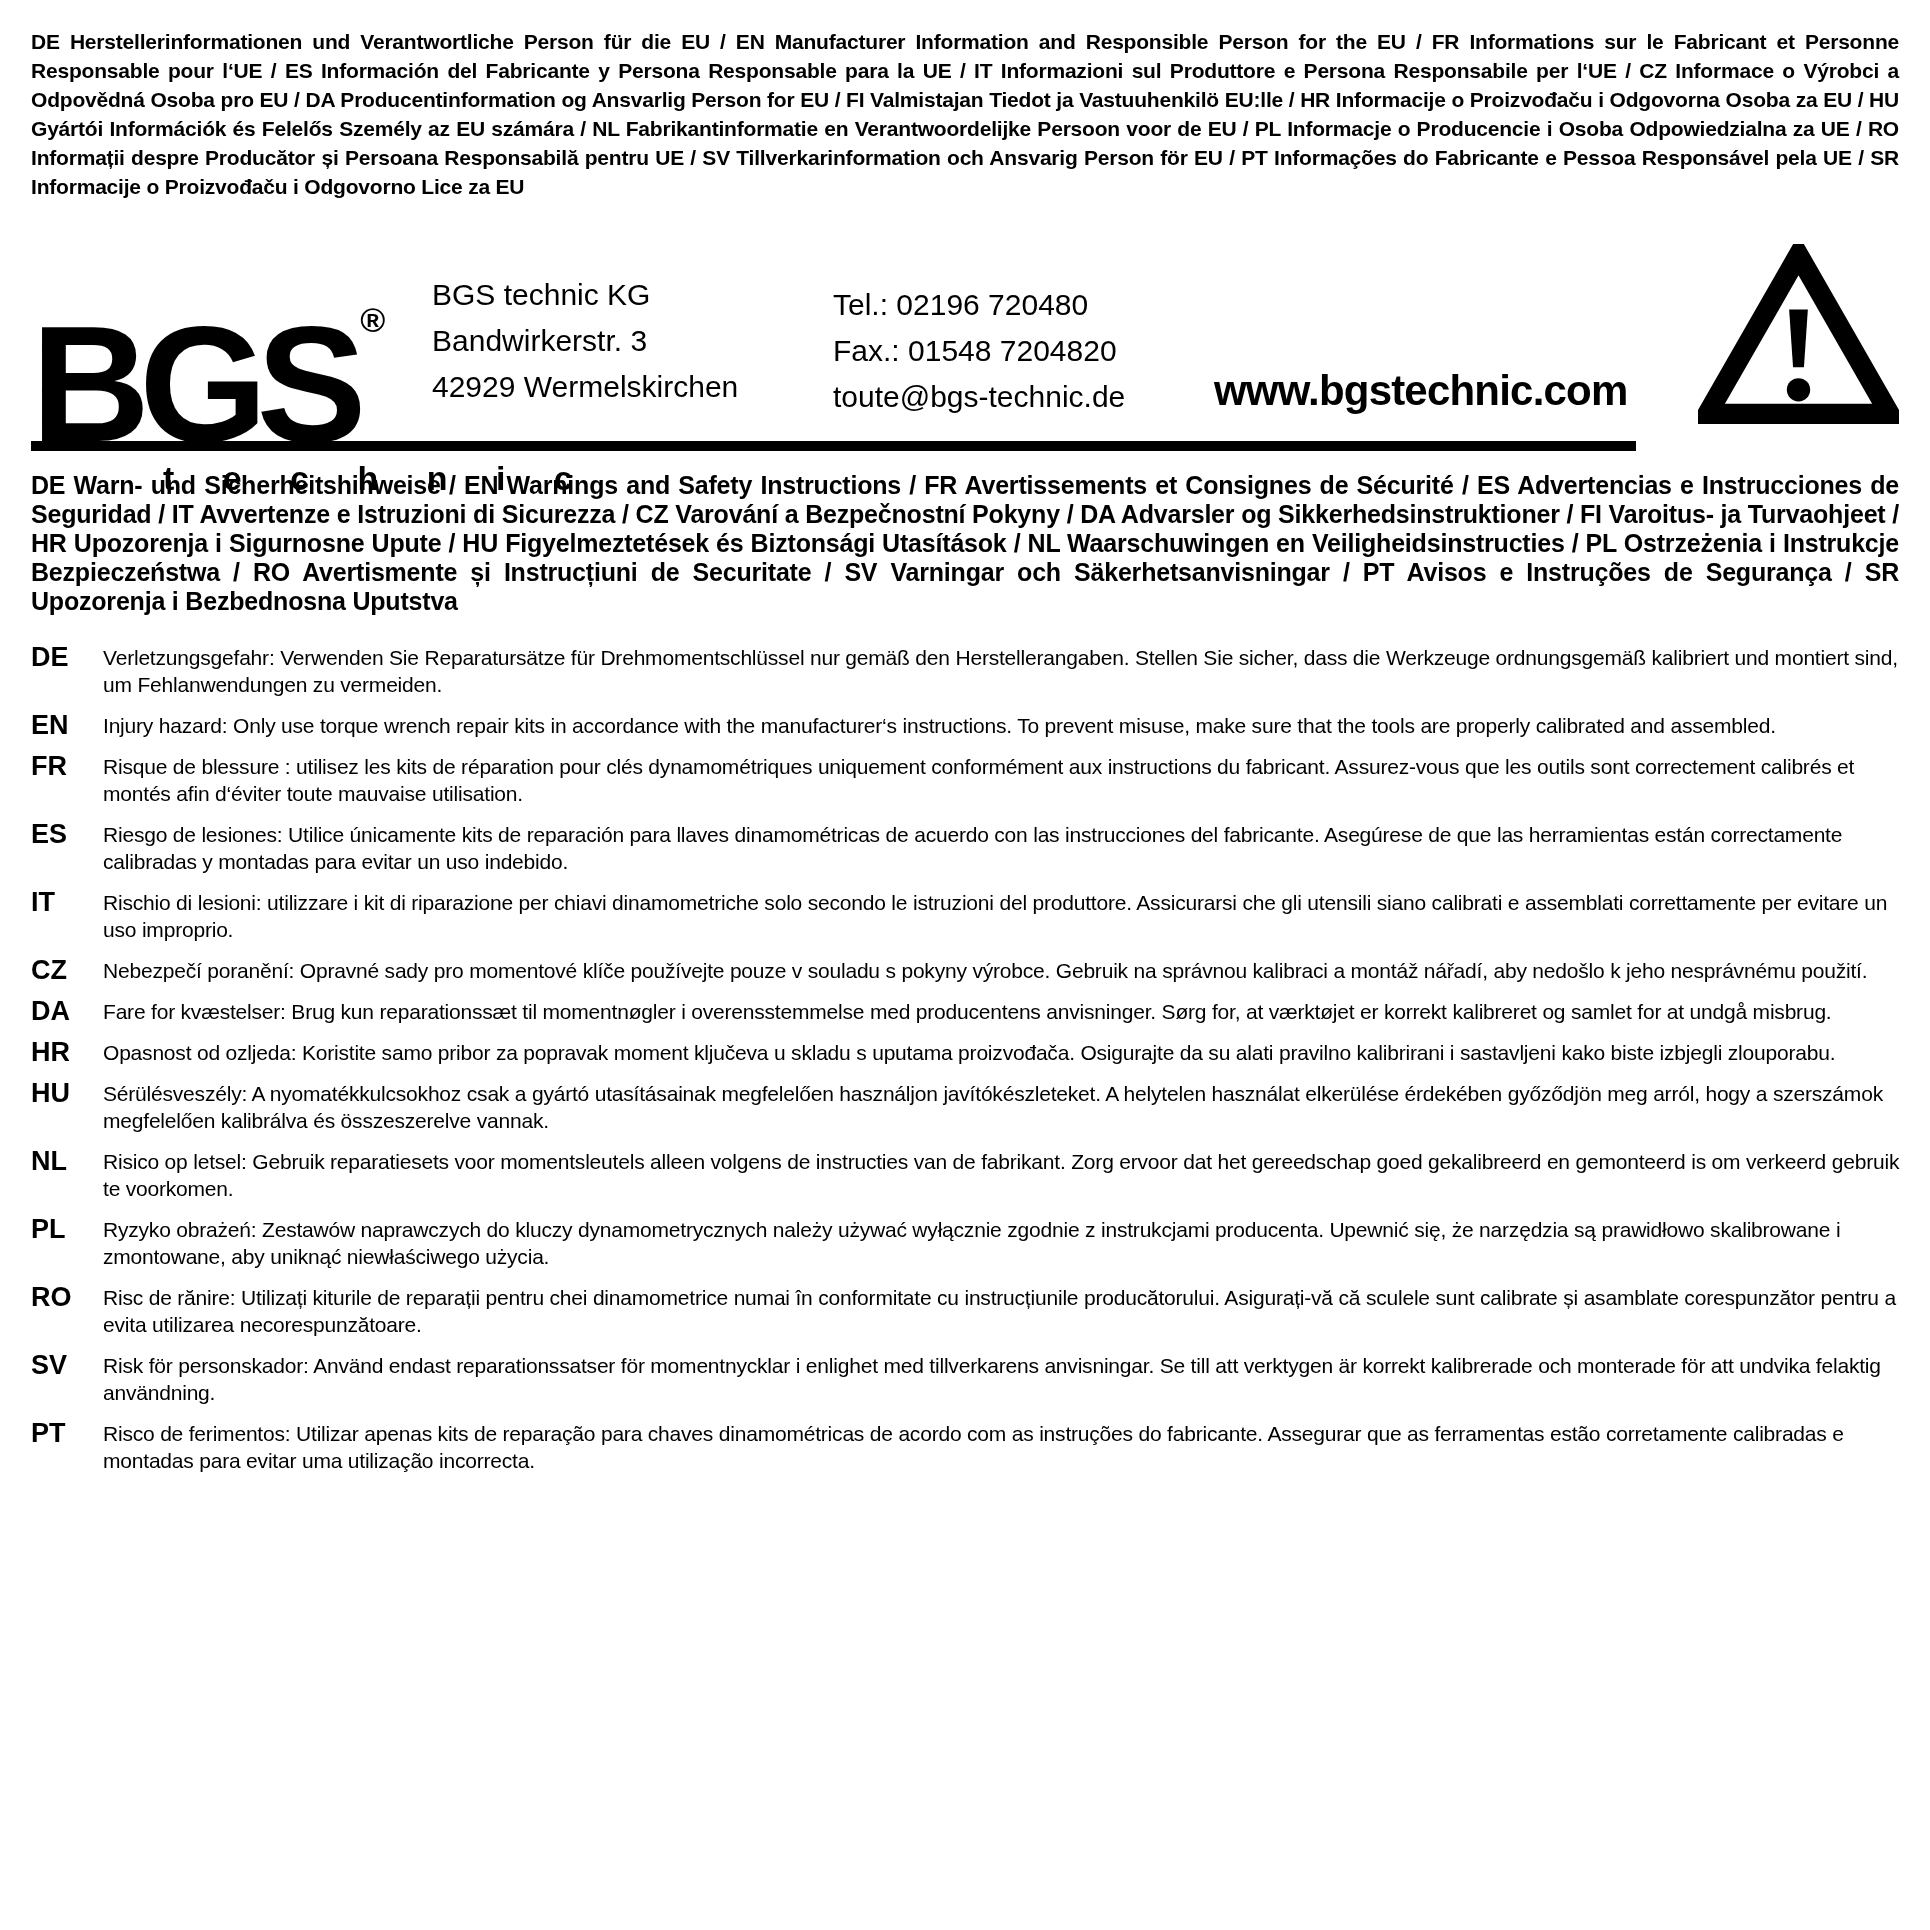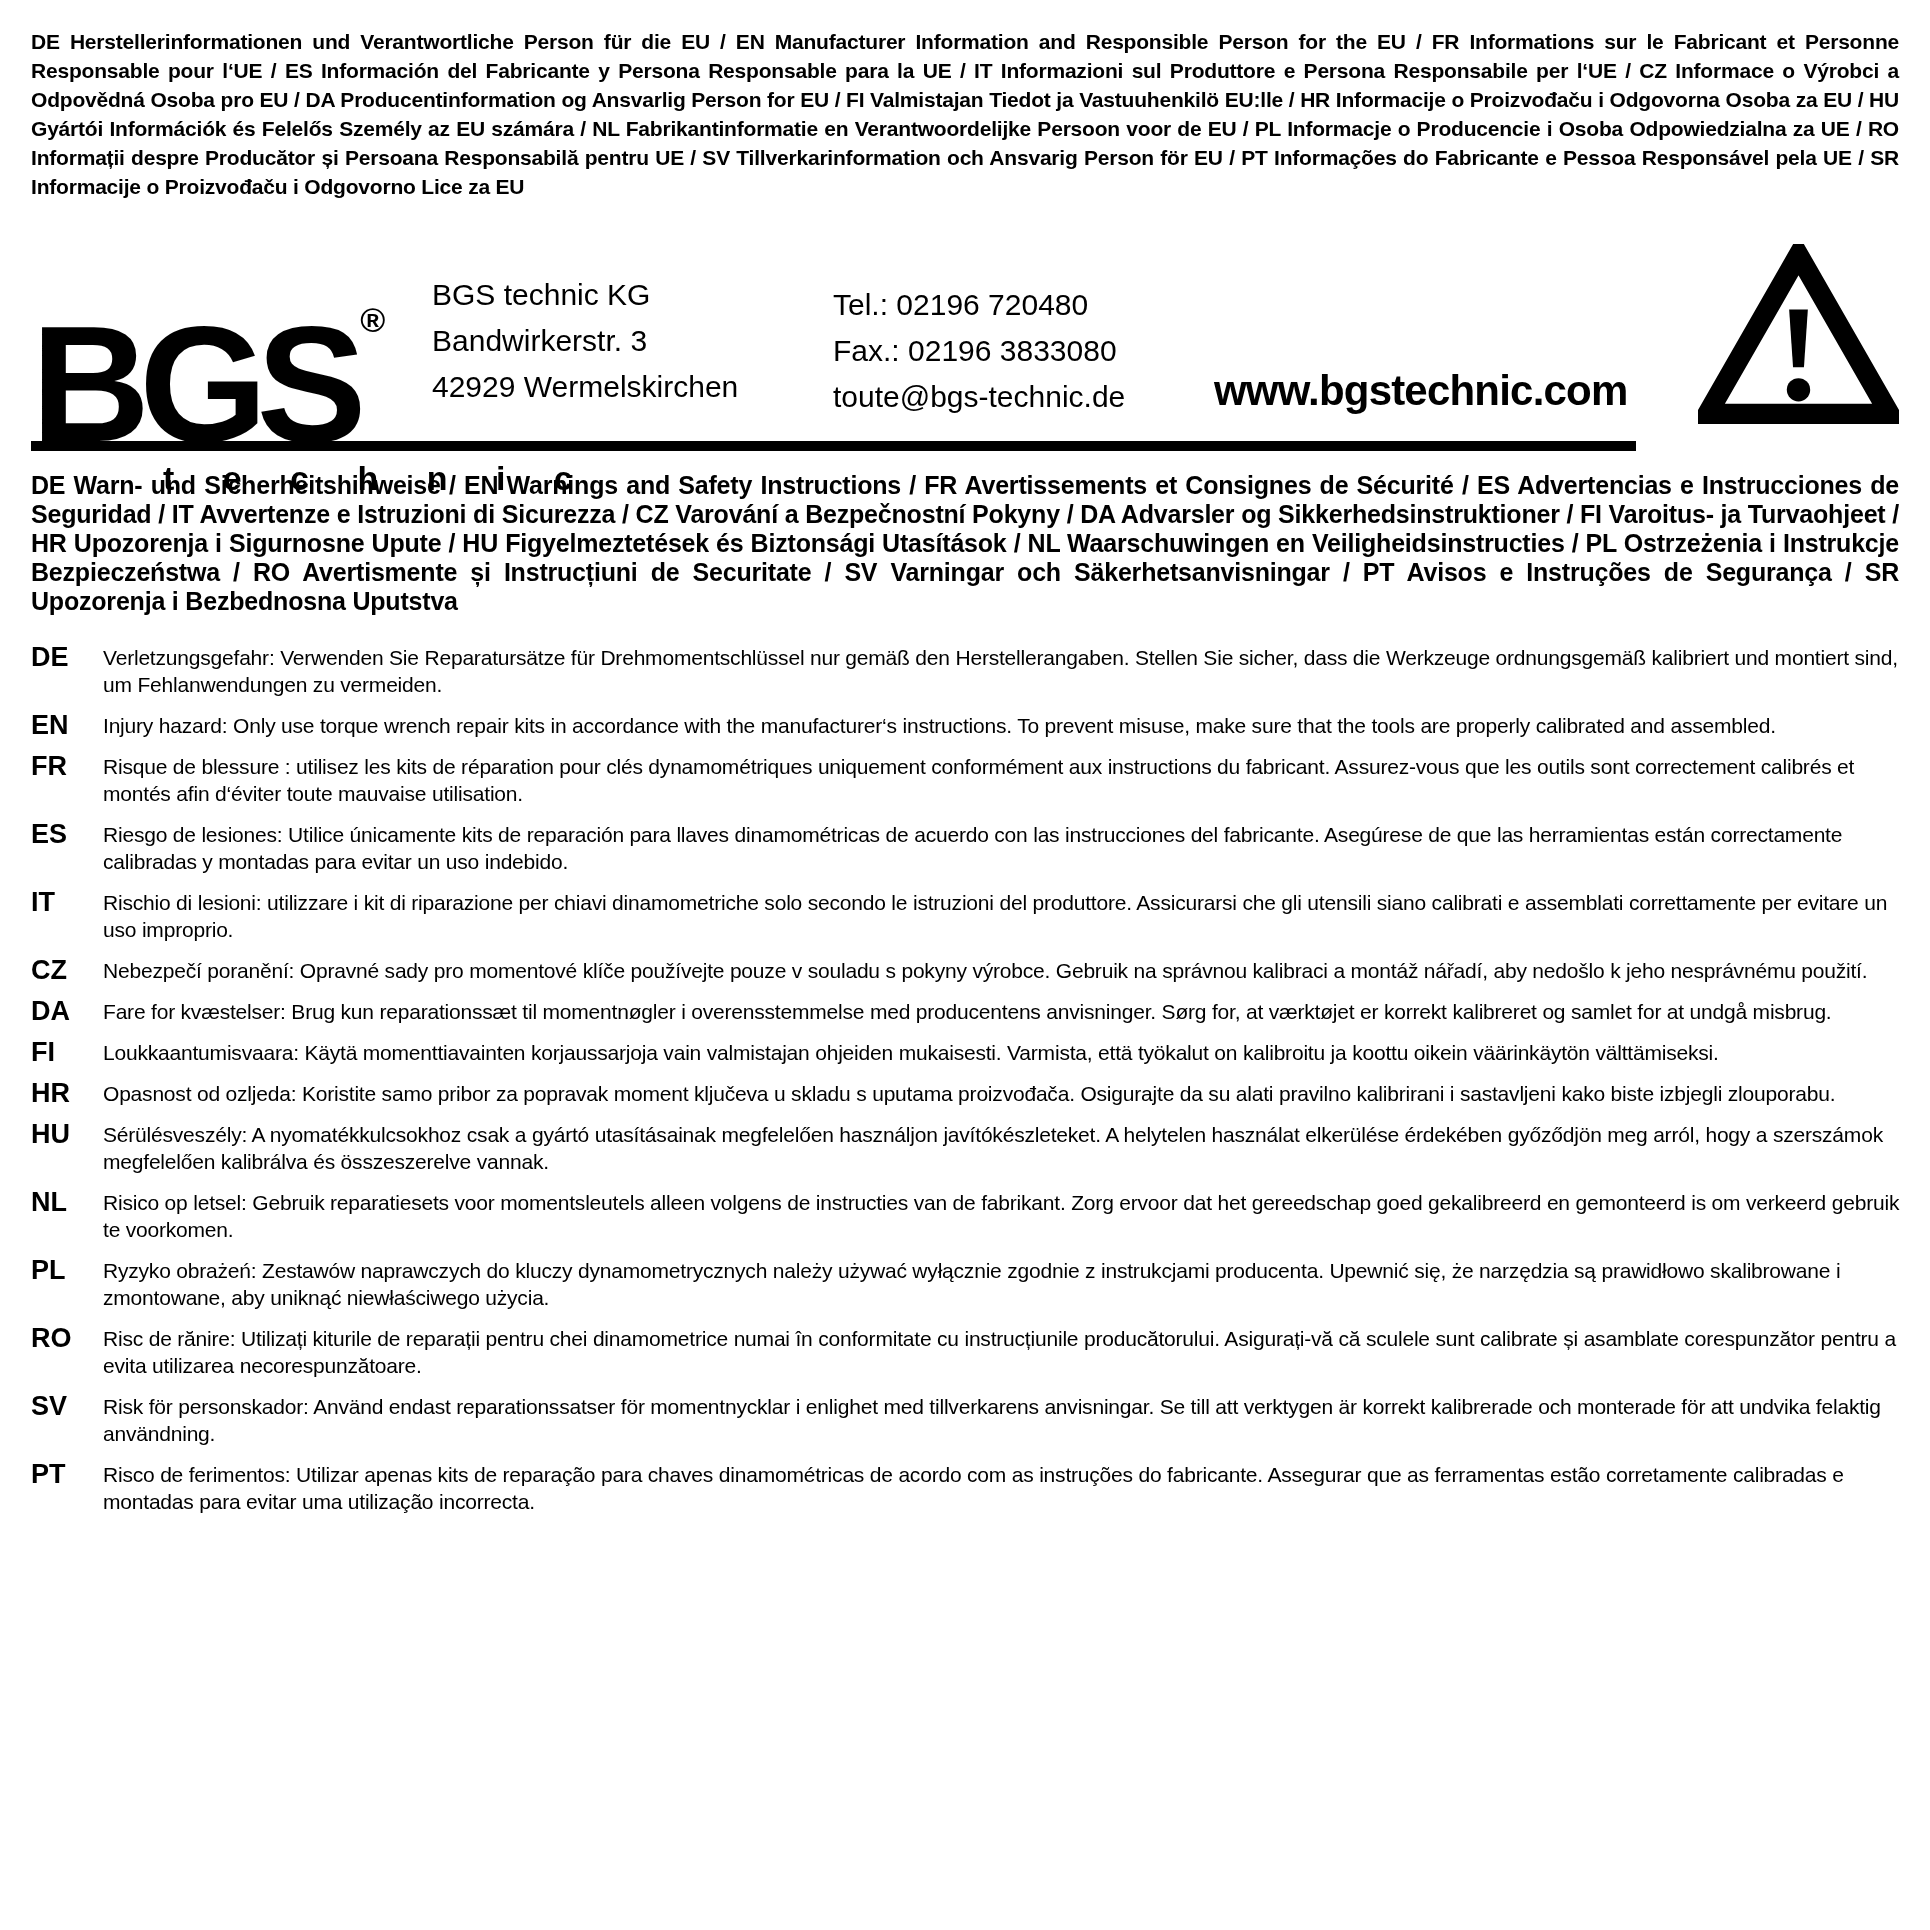--- a/index.html
+++ b/index.html
@@ -153,21 +153,21 @@
     </div>
 
     <div class="addr-col">
       <div>BGS technic KG</div>
       <div>Bandwirkerstr. 3</div>
       <div>42929 Wermelskirchen</div>
     </div>
 
     <div class="contact-col">
       <div>Tel.: 02196 720480</div>
-      <div>Fax.: 02196 3833080</div>
+      <div>Fax.: 01548 7204820</div>
       <div>toute@bgs-technic.de</div>
     </div>
 
     <div class="website">www.bgstechnic.com</div>
 
     <div class="tri-wrap">
       <svg viewBox="0 0 258 232" xmlns="http://www.w3.org/2000/svg" aria-hidden="true">
         <path d="M129 14 L246 218 L12 218 Z" fill="#ffffff" stroke="#000000" stroke-width="26" stroke-linejoin="miter"></path>
         <path d="M117 84 h24 l-5 74 h-14 Z" fill="#000000"></path>
         <circle cx="129" cy="187" r="15" fill="#000000"></circle>
@@ -209,24 +209,20 @@
     <div class="warning-row">
       <div class="warning-lang">CZ</div>
       <div class="warning-text">Nebezpečí poranění: Opravné sady pro momentové klíče používejte pouze v souladu s pokyny výrobce. Gebruik na správnou kalibraci a montáž nářadí, aby nedošlo k jeho nesprávnému použití.</div>
     </div>
 
     <div class="warning-row">
       <div class="warning-lang">DA</div>
       <div class="warning-text">Fare for kvæstelser: Brug kun reparationssæt til momentnøgler i overensstemmelse med producentens anvisninger. Sørg for, at værktøjet er korrekt kalibreret og samlet for at undgå misbrug.</div>
     </div>
 
-    <div class="warning-row">
-      <div class="warning-lang">FI</div>
-      <div class="warning-text">Loukkaantumisvaara: Käytä momenttiavainten korjaussarjoja vain valmistajan ohjeiden mukaisesti. Varmista, että työkalut on kalibroitu ja koottu oikein väärinkäytön välttämiseksi.</div>
-    </div>
 
     <div class="warning-row">
       <div class="warning-lang">HR</div>
       <div class="warning-text">Opasnost od ozljeda: Koristite samo pribor za popravak moment ključeva u skladu s uputama proizvođača. Osigurajte da su alati pravilno kalibrirani i sastavljeni kako biste izbjegli zlouporabu.</div>
     </div>
 
     <div class="warning-row">
       <div class="warning-lang">HU</div>
       <div class="warning-text">Sérülésveszély: A nyomatékkulcsokhoz csak a gyártó utasításainak megfelelően használjon javítókészleteket. A helytelen használat elkerülése érdekében győződjön meg arról, hogy a szerszámok megfelelően kalibrálva és összeszerelve vannak.</div>
     </div>

